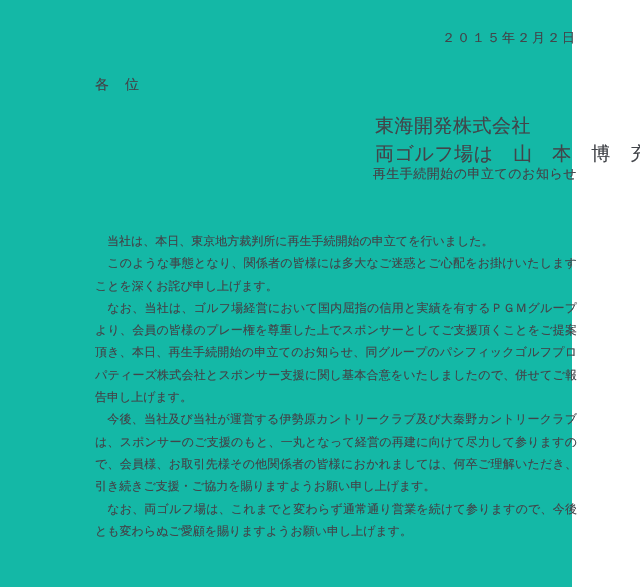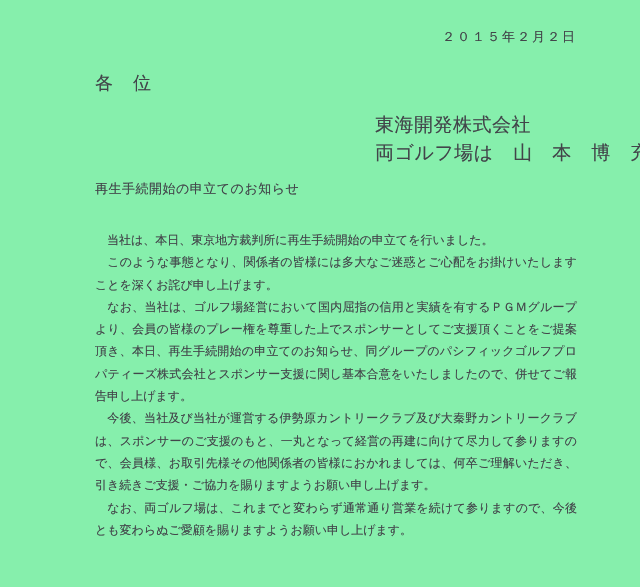--- a/index.html
+++ b/index.html
@@ -7,64 +7,64 @@
     padding: 0;
   }
   body {
     width: 640px;
     height: 587px;
     background: #ffffff;
     overflow: hidden;
   }
   .page {
     position: relative;
-    width: 640px;
+    width: 572px;
     height: 587px;
-    background: #86efac;
-    font-family: Liberation Mono, monospace;
+    background: #14b8a6;
+    font-family: Liberation Sans, sans-serif;
     color: #42454a;
     text-shadow: 0 0 0.6px rgba(70, 72, 78, 0.45);
   }
   .date-line {
     position: absolute;
     top: 28px;
     left: 95px;
     width: 482px;
     text-align: right;
     font-size: 13px;
     letter-spacing: 2px;
     line-height: 20px;
     white-space: nowrap;
   }
   .recipient-line {
     position: absolute;
     top: 74px;
     left: 95px;
-    font-size: 18px;
+    font-size: 14px;
     letter-spacing: 1px;
     line-height: 20px;
     white-space: nowrap;
   }
   .sender-block {
     position: absolute;
     top: 112px;
     left: 375px;
     font-size: 19px;
     line-height: 28px;
     letter-spacing: 0.5px;
   }
   .sender-block div {
     white-space: nowrap;
   }
   .doc-title {
     position: absolute;
-    top: 180px;
+    top: 164px;
     left: 95px;
     width: 482px;
-    text-align: left;
+    text-align: right;
     font-size: 13px;
     letter-spacing: 0.5px;
     line-height: 20px;
     font-weight: normal;
     margin: 0;
   }
   .body-text {
     position: absolute;
     top: 230px;
     left: 95px;

